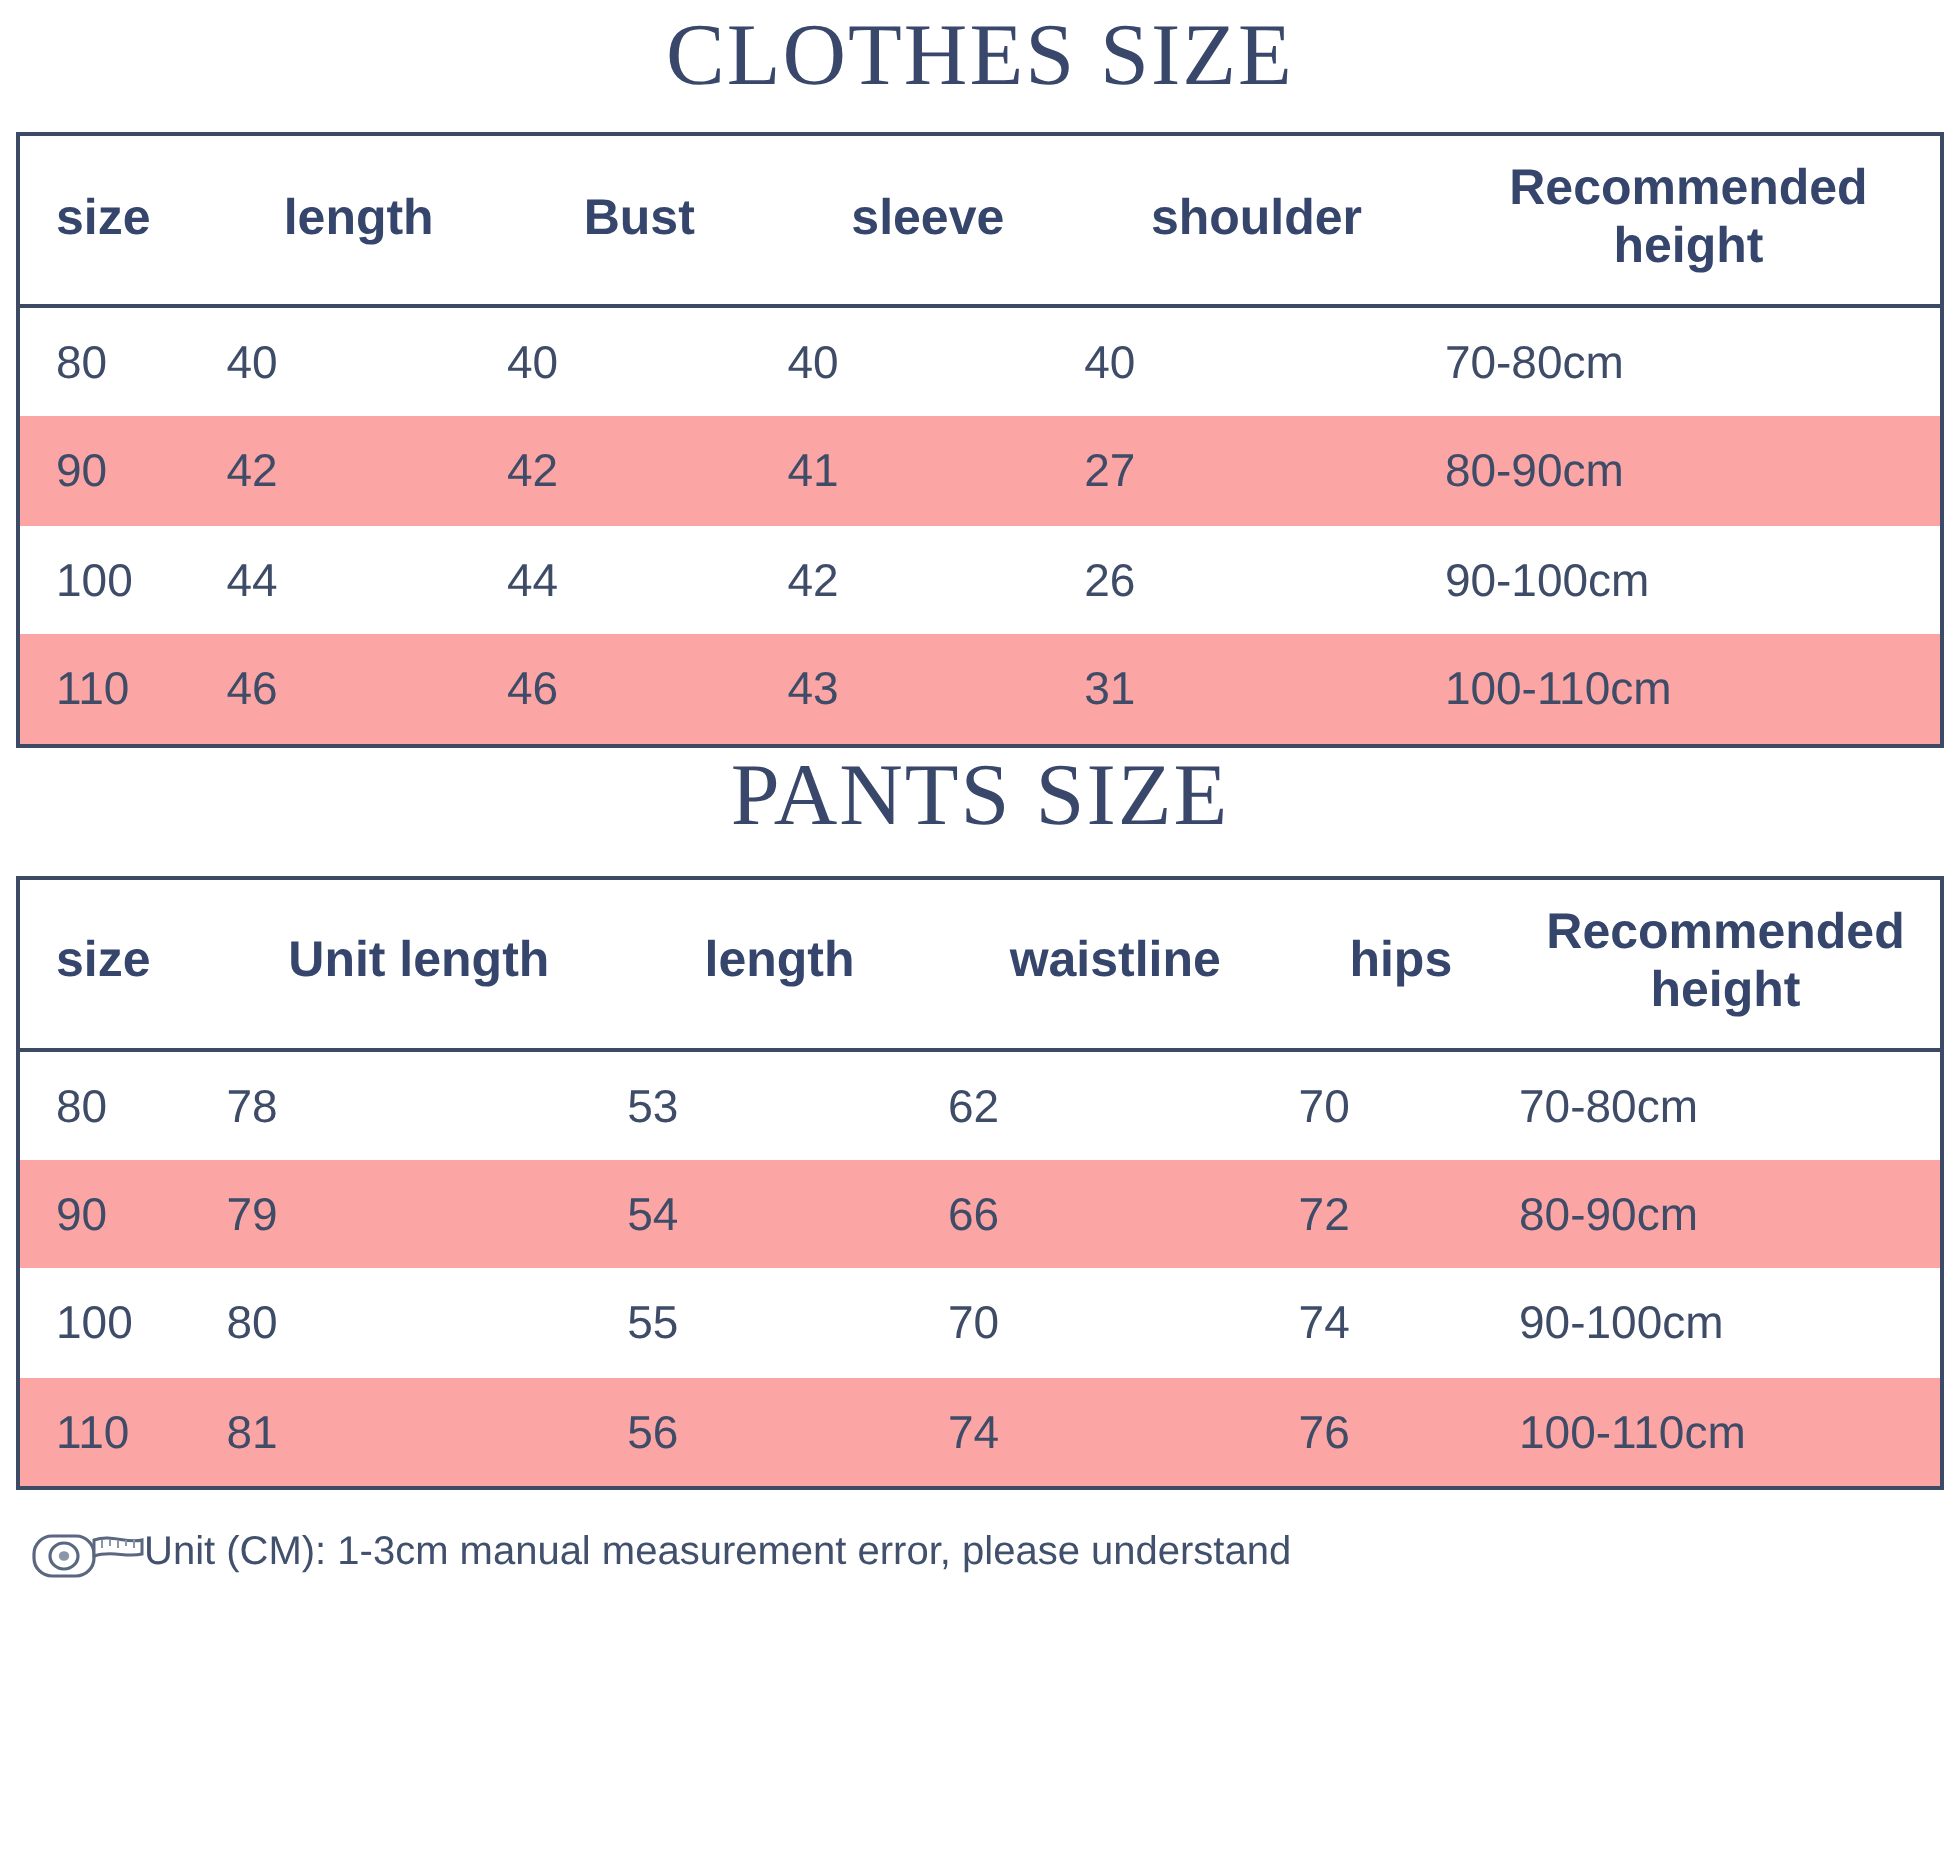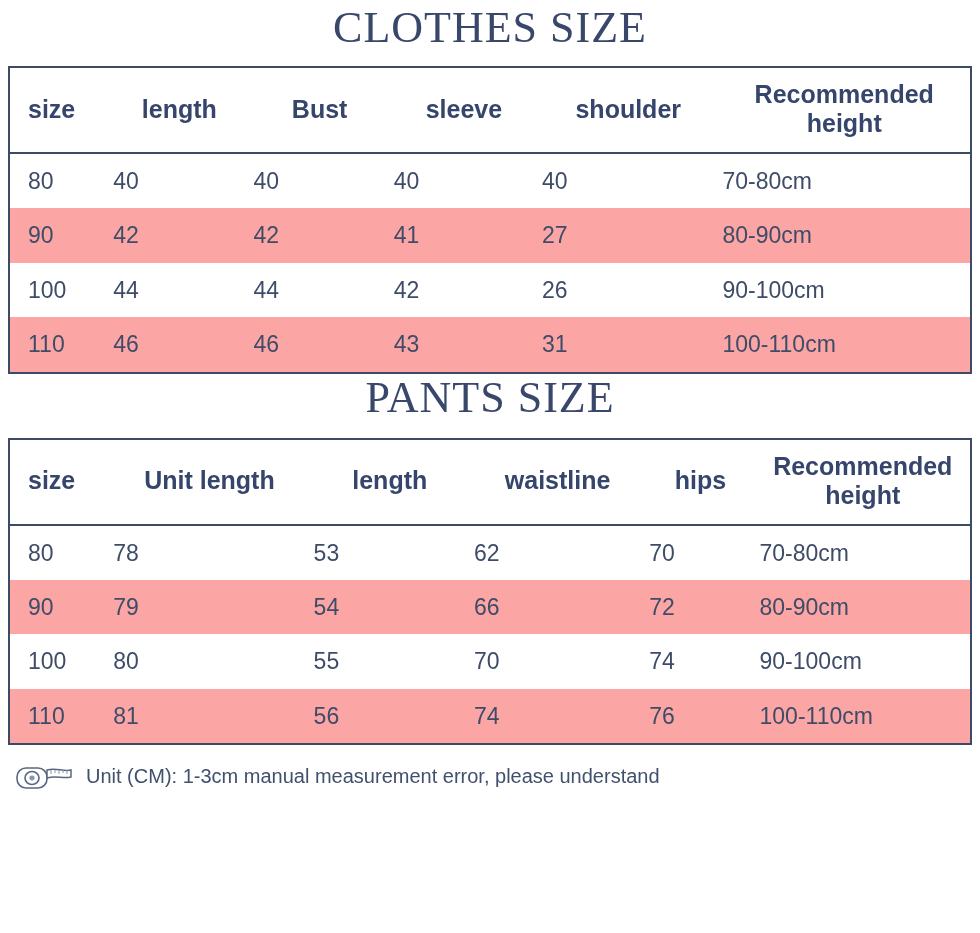--- a/index.html
+++ b/index.html
@@ -80,21 +80,20 @@
   .pants col.c2 { width: 160px; }
   .pants col.c3 { width: 175px; }
   .pants col.c4 { width: 110px; }
   .pants col.c5 { width: 215px; }
   .pants thead th.h0 { text-align: left; padding-left: 18px; }
   .pants tbody td.d0 { text-align: left; padding-left: 18px; }
 
   .footer {
     display: flex;
     align-items: center;
-    gap: 14px;
     padding: 14px 0 0 8px;
   }
   .footer-note {
     font-size: 20px;
     color: #41506c;
   }
   .tape-icon {
     flex: 0 0 auto;
     width: 56px;
     height: 34px;

